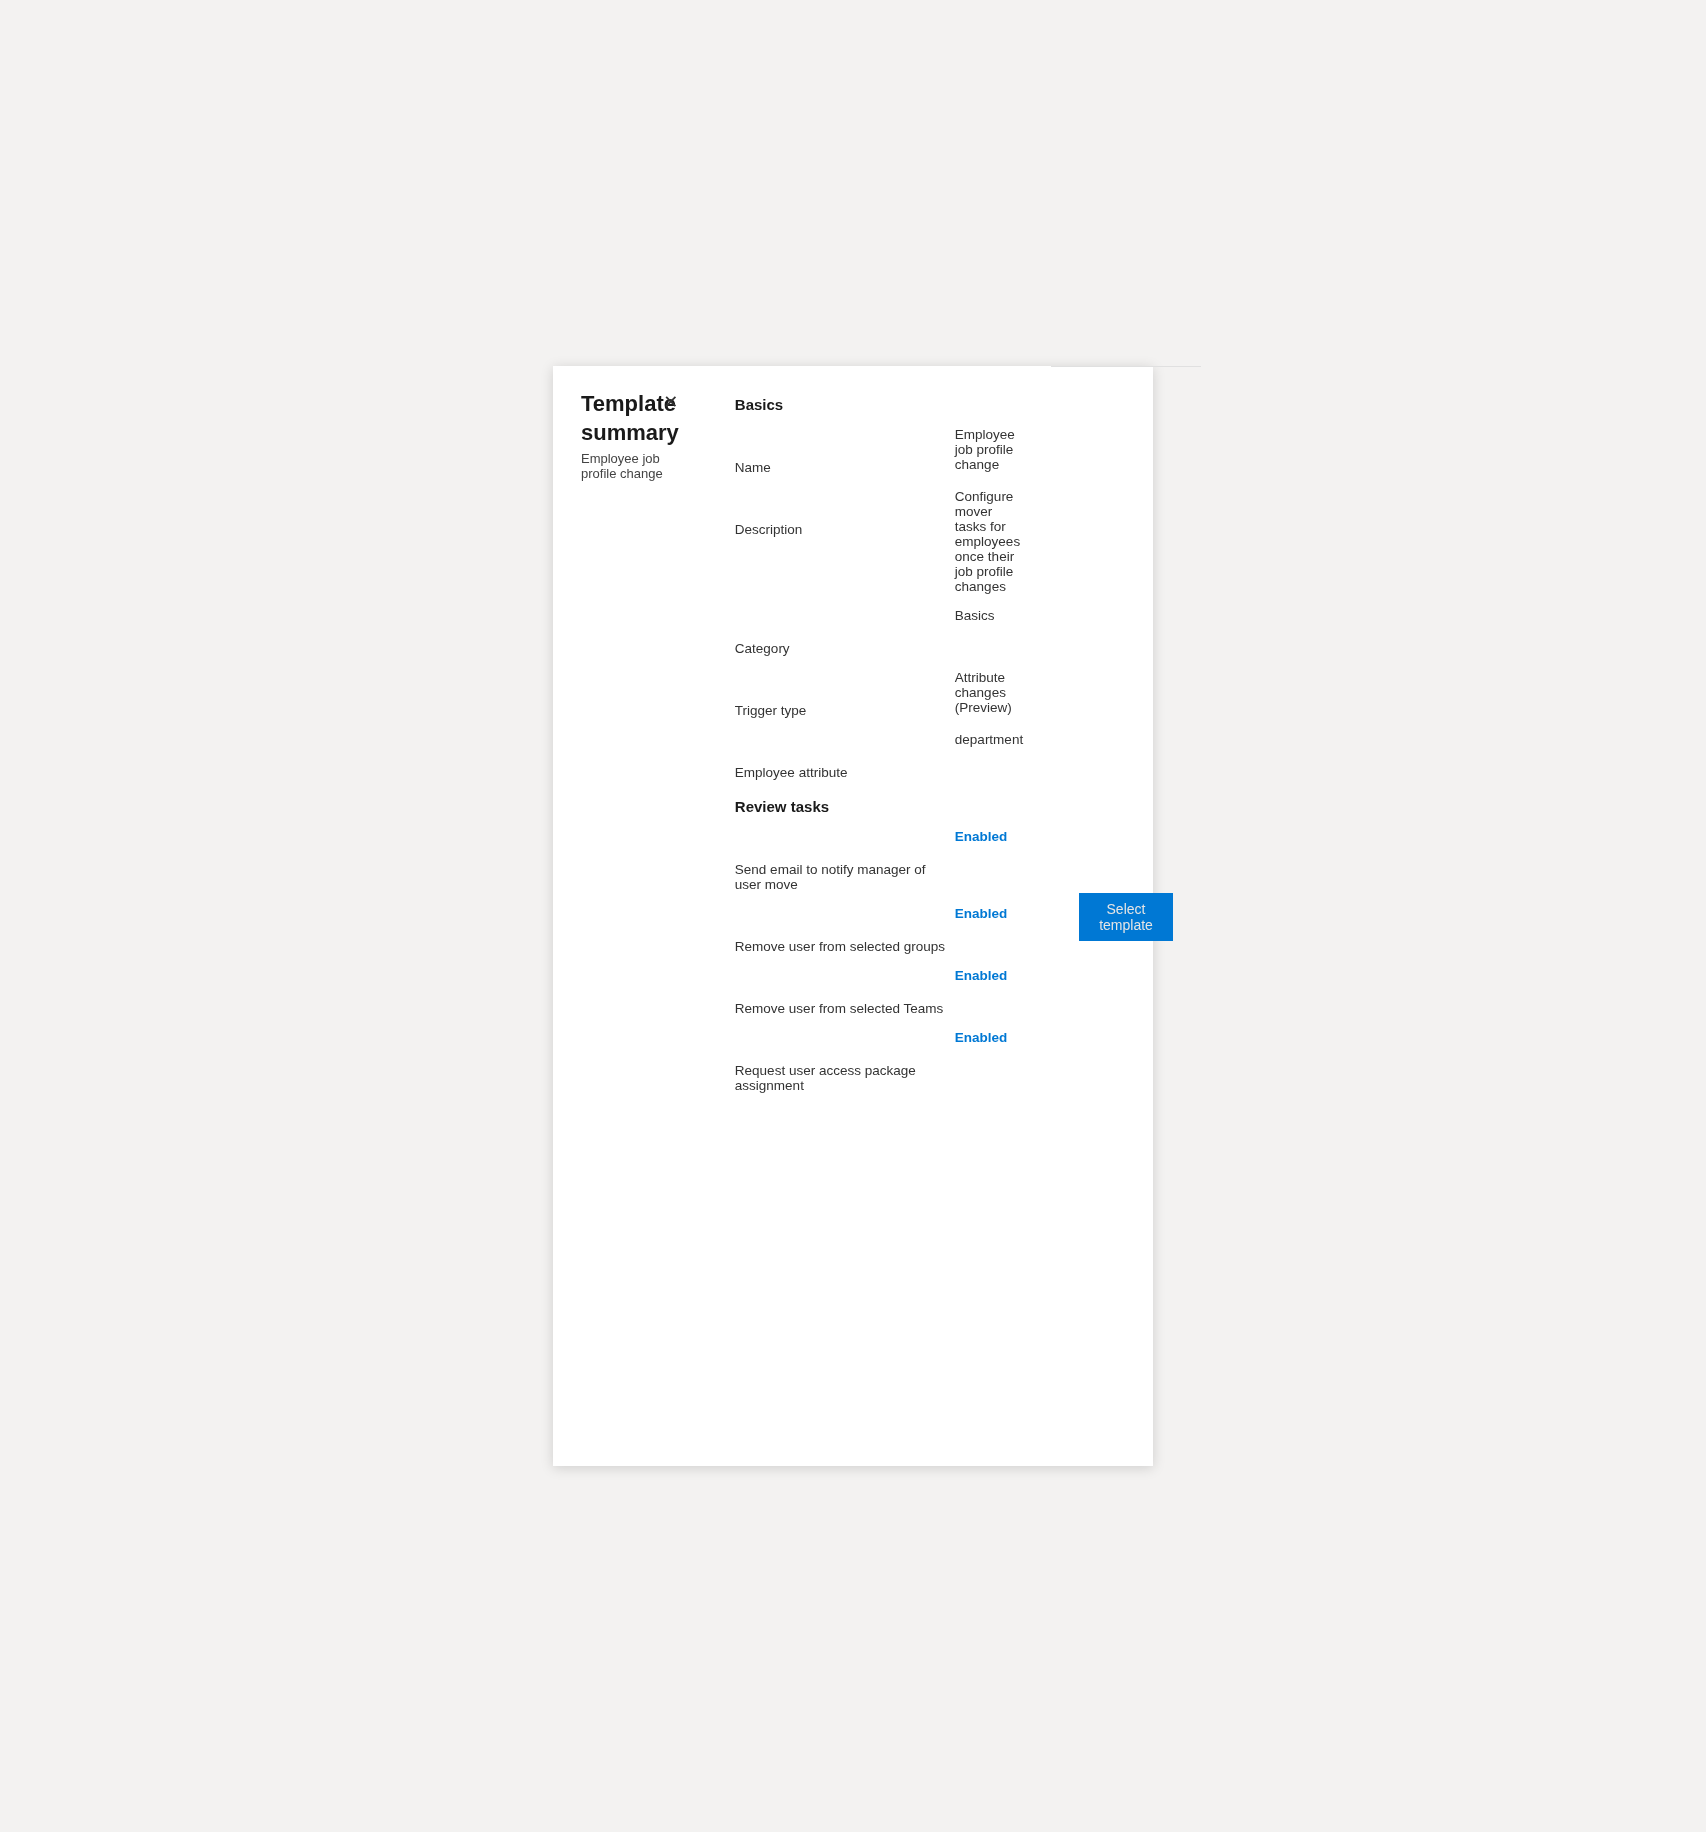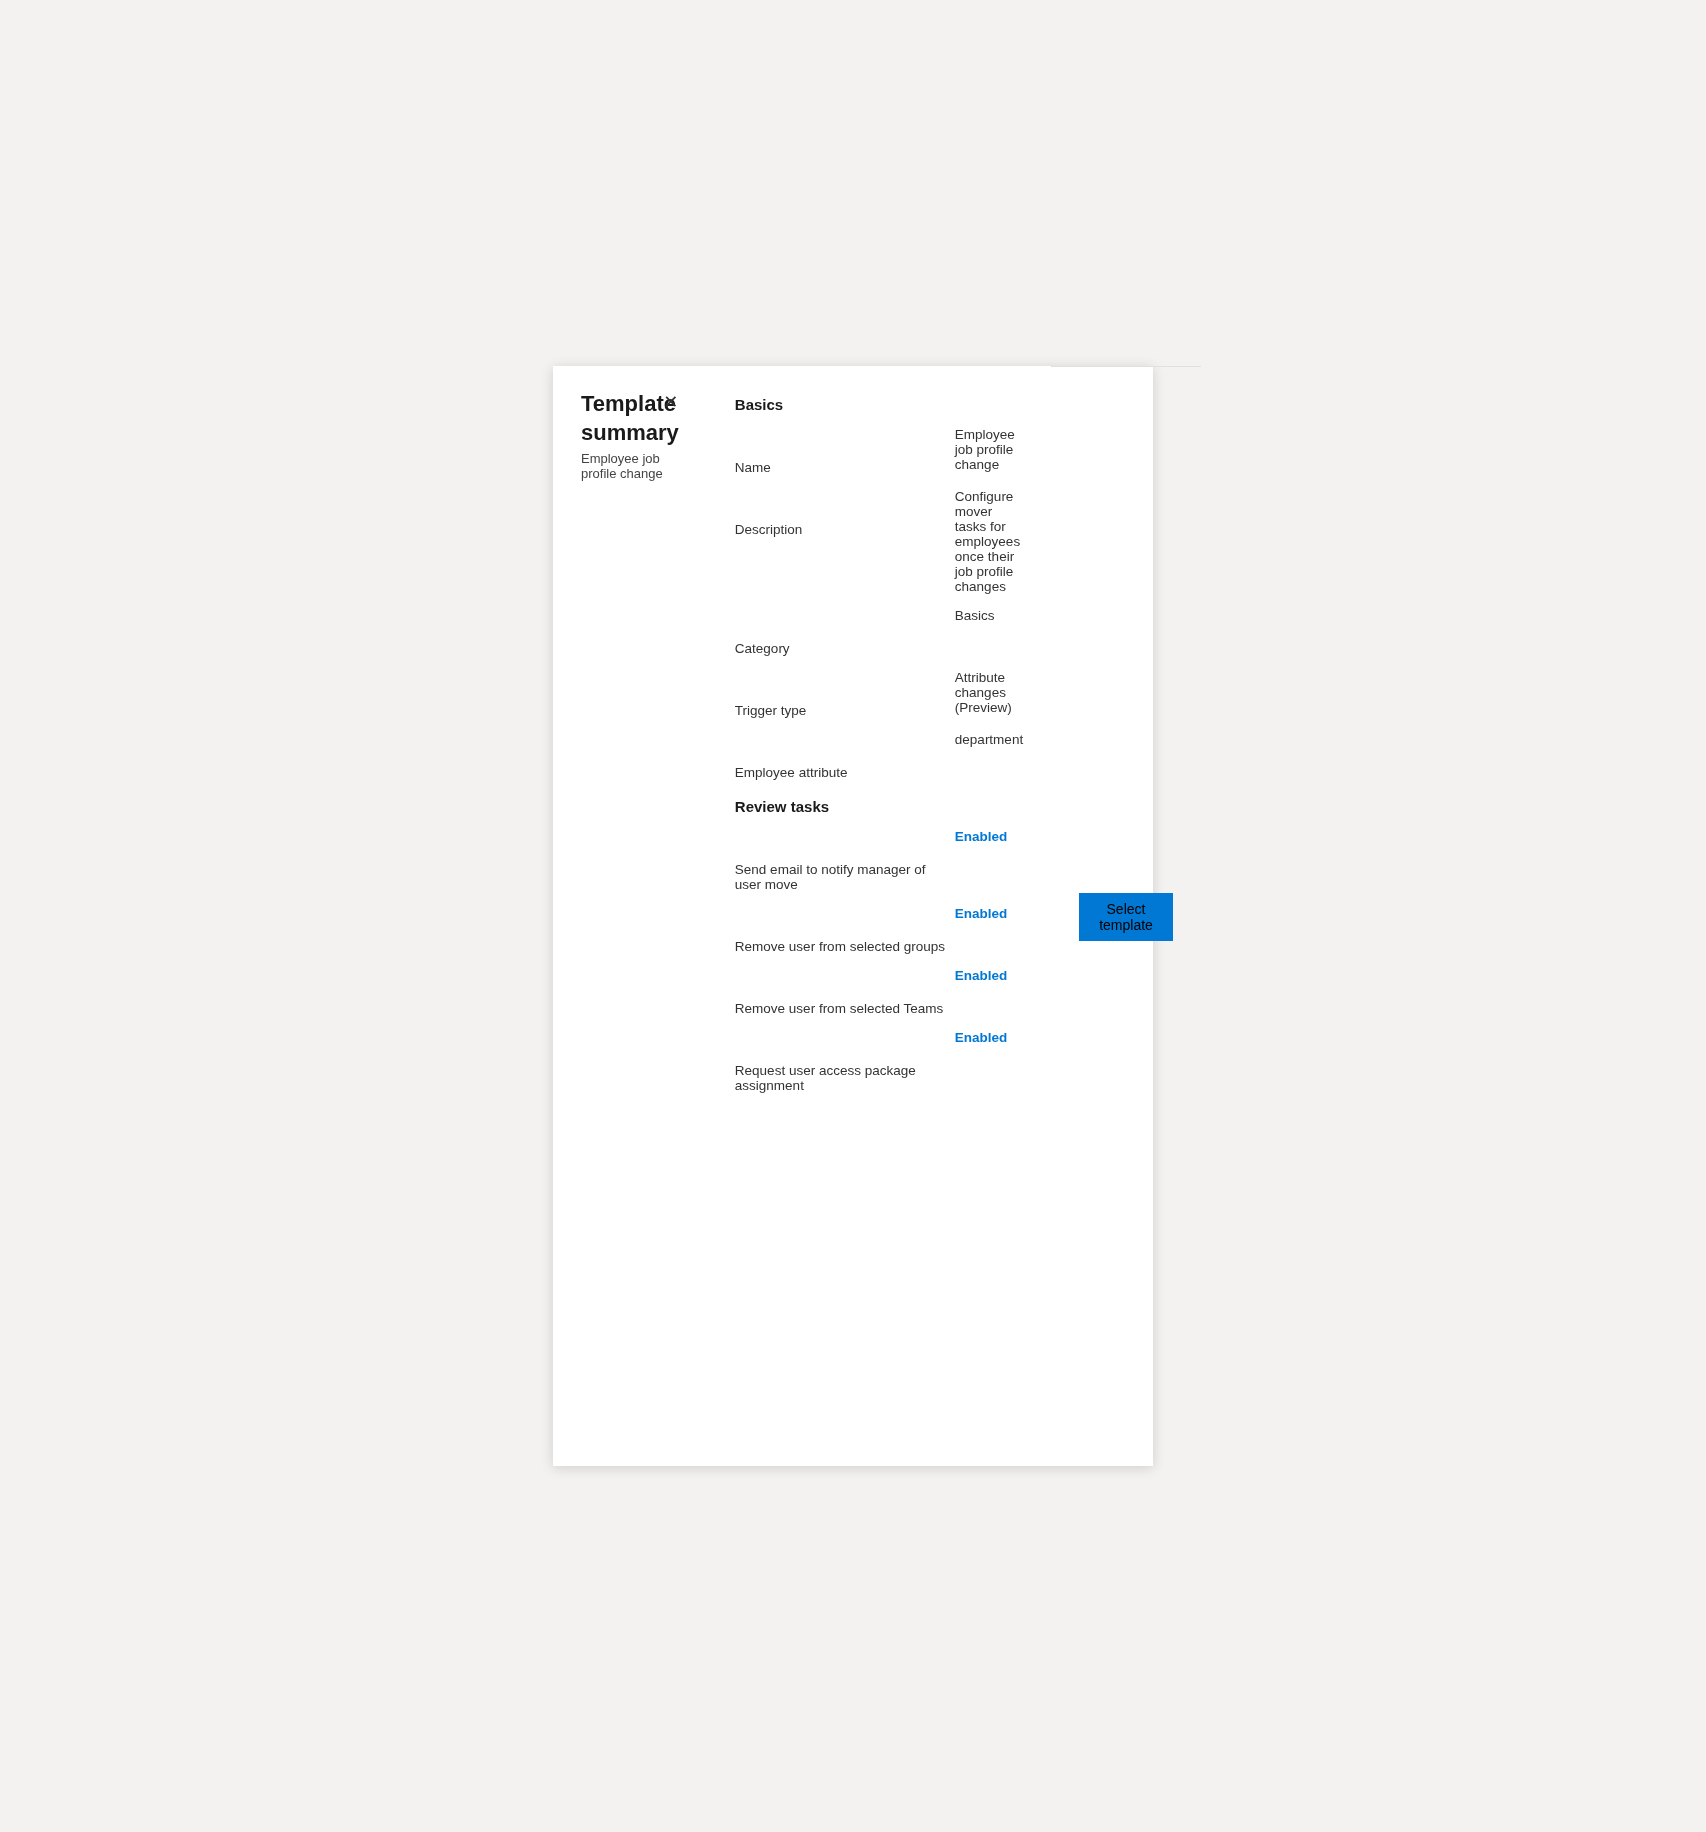--- a/index.html
+++ b/index.html
@@ -108,21 +108,21 @@
 
     .panel-footer {
       padding: 16px 28px;
       border-top: 1px solid #e0e0e0;
       display: flex;
       align-items: center;
     }
 
     .select-template-btn {
       background: #0078d4;
-      color: #000000;
+      color: #e5e5e5;
       border: none;
       padding: 8px 20px;
       font-size: 14px;
       font-weight: 500;
       cursor: pointer;
       border-radius: 0;
     }
   </style>
 </head>
 <body>

